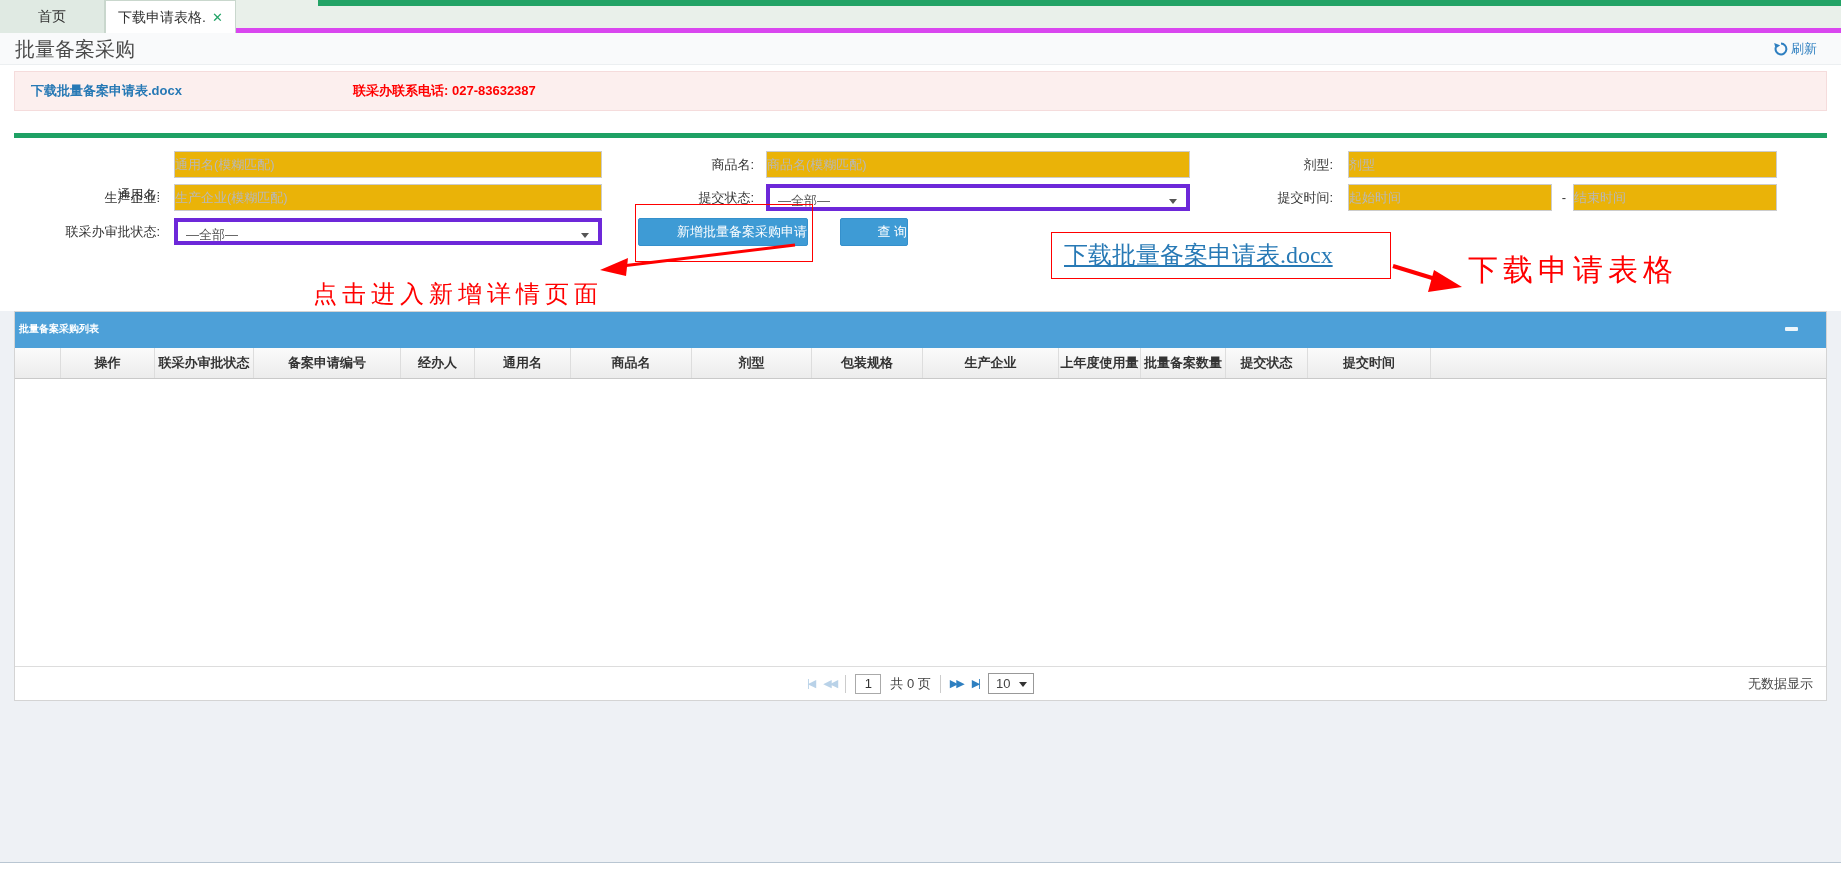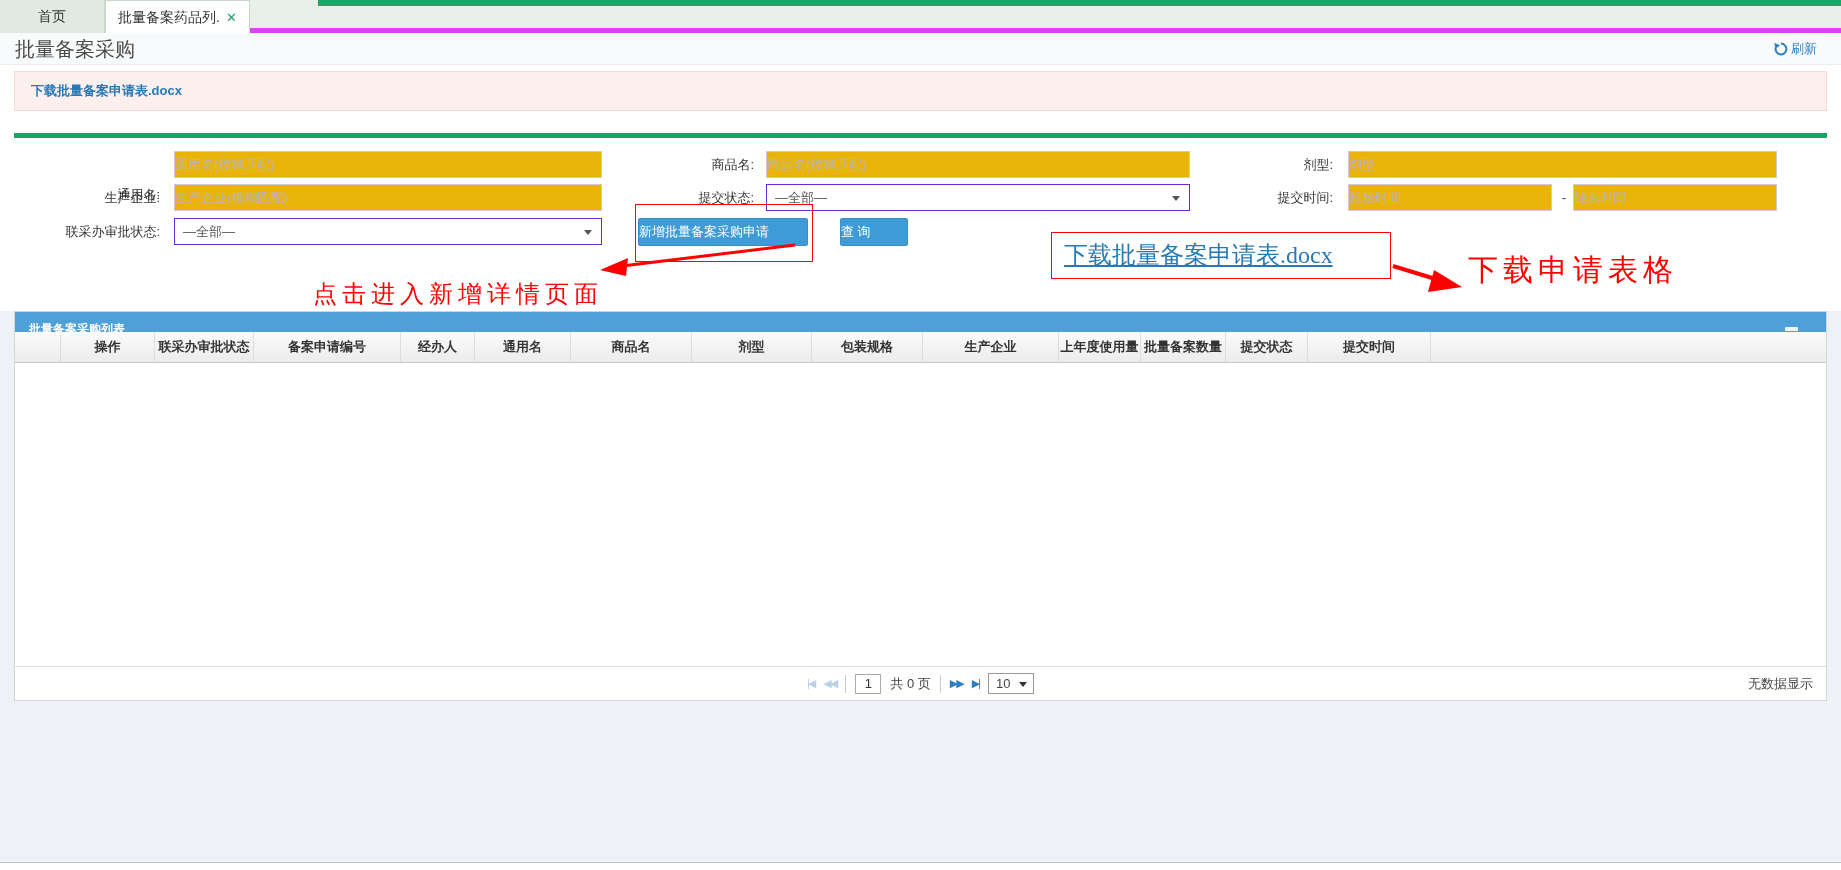--- a/index.html
+++ b/index.html
@@ -61,31 +61,31 @@
   .green-bar { position:absolute; top:133px; left:14px; right:14px; height:5px; background:#1ea164; }
 
   
   .f-label { position:absolute; height:27px; line-height:27px; font-size:13px; color:#333; text-align:right; }
   .f-input {
     position:absolute; height:27px; border:1px solid #ccc; background:#eab308;
     font-size:13px; color:#333; padding:0 0; font-family:inherit;
   }
   .f-input::placeholder { color:#b8b8b8; }
   .f-select {
-    position:absolute; height:27px; border:1px solid #6d28d9; background:#fff;
+    position:absolute; height:27px; border:4px solid #6d28d9; background:#fff;
     font-size:13px; color:#555; line-height:25px; padding:0 8px; cursor:pointer;
   }
   .f-select .caret {
     position:absolute; right:9px; top:11px; width:0; height:0;
     border-left:4px solid transparent; border-right:4px solid transparent; border-top:5px solid #555;
   }
   .dash { position:absolute; width:12px; text-align:center; line-height:27px; font-size:13px; color:#333; }
   .btn {
     position:absolute; height:28px; background:#3e9bd5; border:1px solid #3590cc;
-    color:#fff; font-size:13px; text-align:left; line-height:26px; cursor:pointer; border-radius:2px;
+    color:#fff; font-size:13px; text-align:right; line-height:26px; cursor:pointer; border-radius:2px;
   }
 
   
   .red-rect { position:absolute; border:1px solid #ff0000; pointer-events:none; z-index:6; }
   .anno-text {
     position:absolute; color:#ff0000; z-index:6;
     font-family:"Liberation Serif","DejaVu Serif",serif;
   }
   .boxed-link {
     position:absolute; border:1px solid #ff0000; z-index:6; background:transparent;
@@ -96,22 +96,22 @@
     font-size:24px; color:#2779b5; text-decoration:underline; cursor:pointer; white-space:nowrap;
   }
   svg.arrows { position:absolute; top:0; left:0; width:1841px; height:870px; pointer-events:none; z-index:7; }
 
   
   .grid-panel {
     position:absolute; left:14px; top:311px; width:1813px; height:390px;
     background:#fff; border:1px solid #d4d4d4; display:flex; flex-direction:column;
   }
   .grid-titlebar {
-    height:20px; background:#4da0d8; color:#fff; font-size:12px; font-weight:bold;
-    line-height:34px; padding-left:14px; position:relative; flex:none;
+    height:36px; background:#4da0d8; color:#fff; font-size:10px; font-weight:bold;
+    line-height:34px; padding-left:4px; position:relative; flex:none;
   }
   .collapse-btn {
     position:absolute; right:28px; top:15px; width:13px; height:4px;
     background:rgba(255,255,255,.9); cursor:pointer; border-radius:1px;
   }
   .grid-colheader {
     height:31px; flex:none; display:flex;
     background:linear-gradient(#fbfbfb,#ececec);
     border-bottom:1px solid #c9c9c9;
     font-size:13px; font-weight:bold; color:#333;
@@ -152,40 +152,41 @@
 </style>
 </head>
 <body>
 
 <div class="tabbar">
   <div class="green-strip"></div>
   <div class="tab">
     <span>首页</span>
   </div>
   <div class="tab active">
-    <span>批量备案药品列.</span>
+    <span>下载申请表格.</span>
     <span class="tab-close">✕</span>
   </div>
 </div>
 
 <div class="titlebar">
   <div class="page-title">批量备案采购</div>
   <div class="refresh-link">
     <svg width="14" height="14" viewBox="0 0 14 14">
       <path d="M7 1.6 a5.4 5.4 0 1 1 -5.2 3.8" fill="none" stroke="#2e7fc0" stroke-width="2"></path>
       <path d="M0.2 1.0 L1.6 6.4 L6.2 3.4 Z" fill="#2e7fc0"></path>
     </svg>
     <span>刷新</span>
   </div>
 </div>
 
 <div class="white-zone"></div>
 
 <div class="notice">
   <a class="notice-link">下载批量备案申请表.docx</a>
+  <span class="notice-contact">联采办联系电话: 027-83632387</span>
 </div>
 
 <div class="green-bar"></div>
 
 <div class="f-label" style="left:0; top:151px; width:160px;margin-top:30px;">通用名:</div>
 <input class="f-input" style="left: 174px; top: 151px; width: 428px;" placeholder="通用名(模糊匹配)">
 <div class="f-label" style="left:604px; top:151px; width:150px;">商品名:</div>
 <input class="f-input" style="left: 766px; top: 151px; width: 424px;" placeholder="商品名(模糊匹配)">
 <div class="f-label" style="left:1190px; top:151px; width:143px;">剂型:</div>
 <input class="f-input" style="left: 1348px; top: 151px; width: 429px;" placeholder="剂型">

